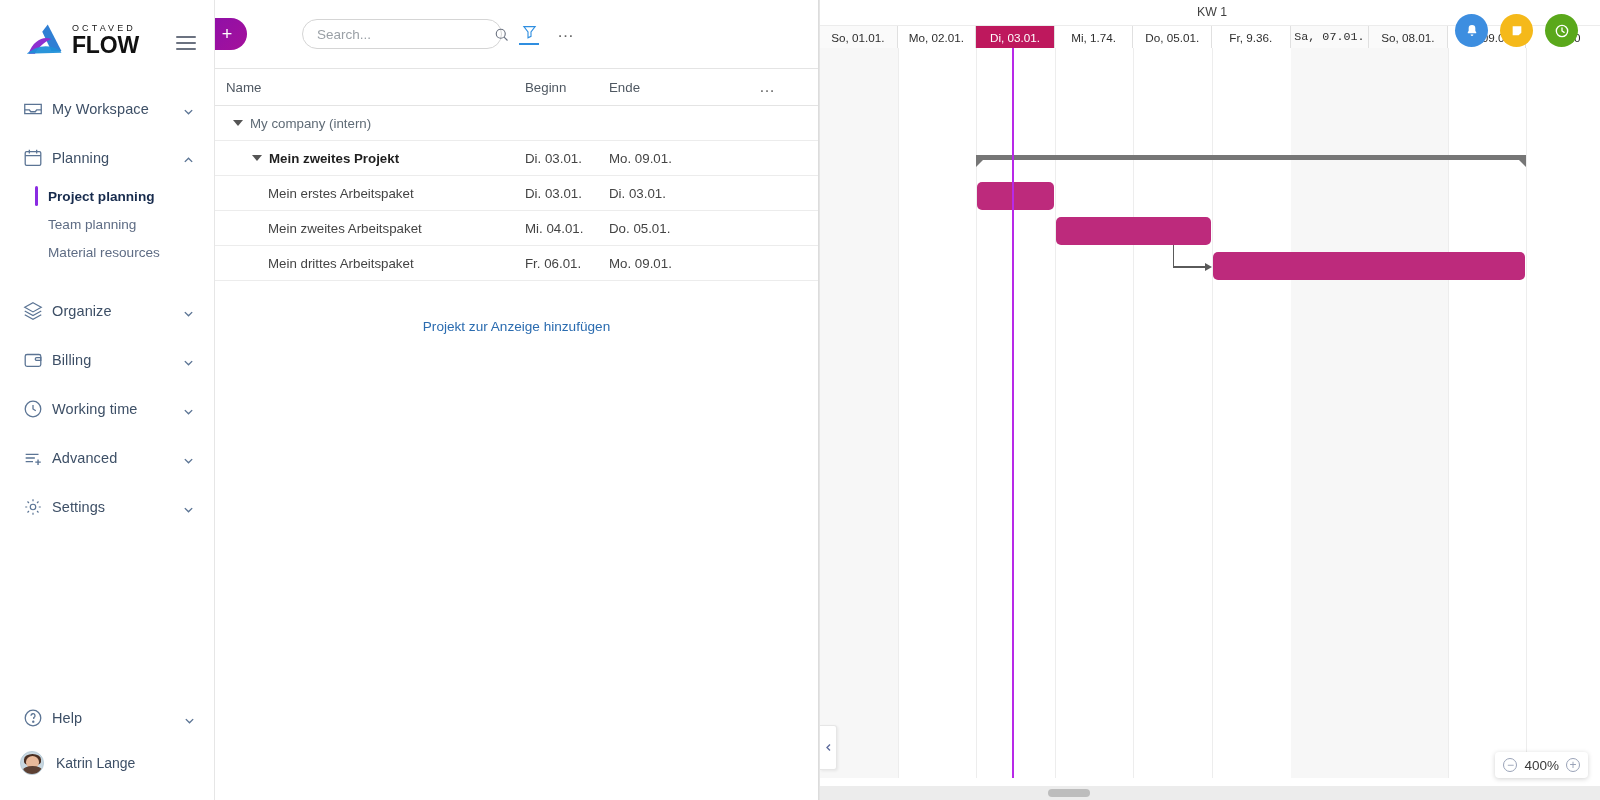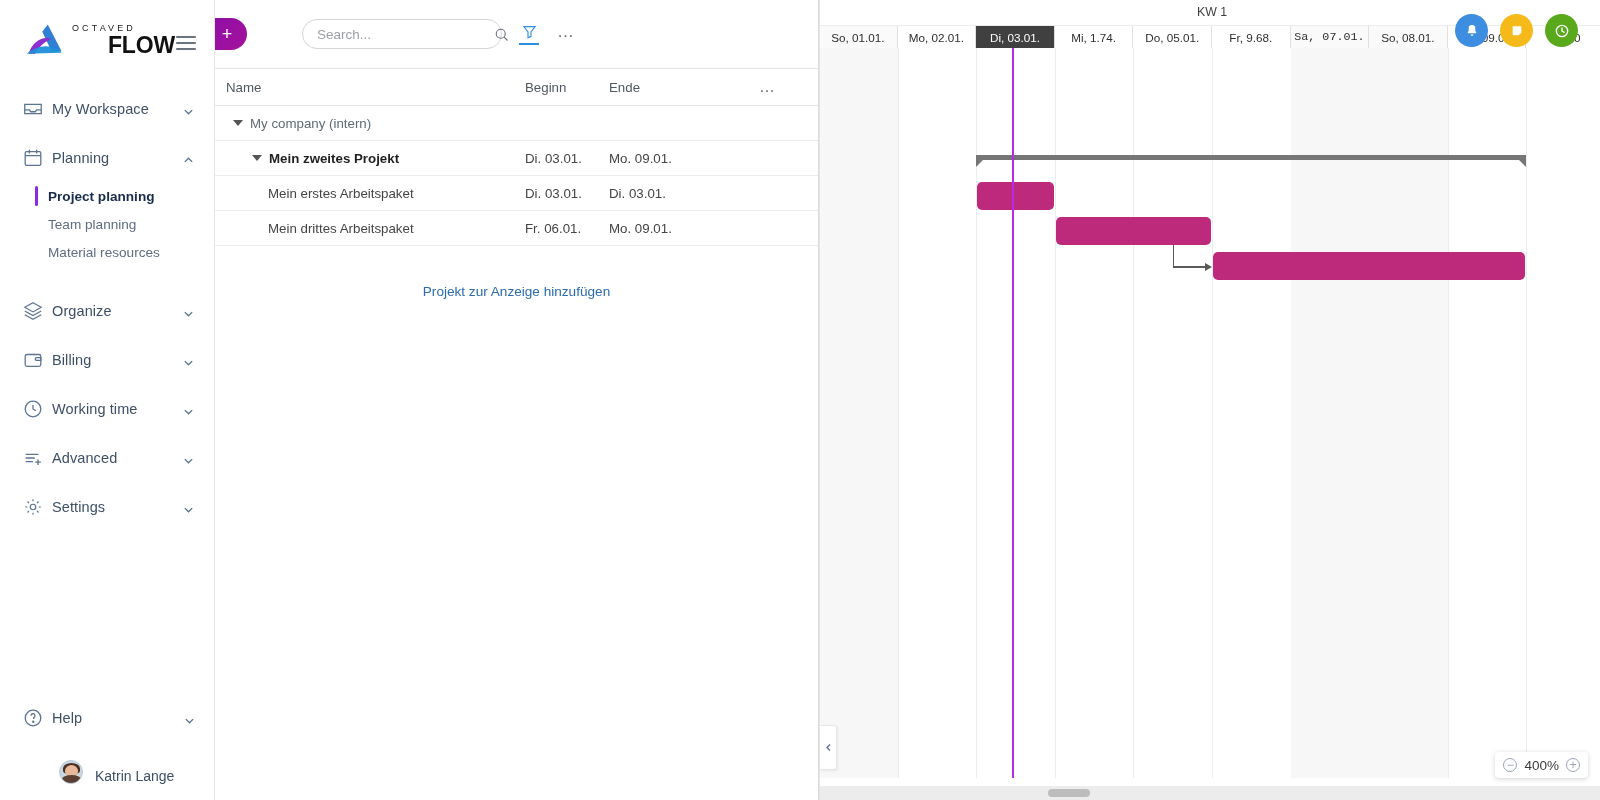--- a/index.html
+++ b/index.html
@@ -19,21 +19,21 @@
     position: relative;
   }
   .brand { display: flex; align-items: center; padding: 18px 0 0 24px; height: 62px; }
   .logo-mark { width: 42px; height: 34px; position: relative; flex: 0 0 42px; }
   .logo-text { margin-left: 6px; line-height: 1; }
   .logo-top {
     font-size: 9px; letter-spacing: 3.1px; color: #1a1a1a; font-weight: 400;
     font-family: "Liberation Sans", sans-serif;
   }
   .logo-bottom {
-    font-size: 23px; font-weight: 700; letter-spacing: -0.2px; color: #111; margin-top: 1px; margin-left: 36px;
+    font-size: 23px; font-weight: 700; letter-spacing: -0.2px; color: #111; margin-top: 1px;
   }
   .hamburger {
     position: absolute; right: 18px; top: 36px; width: 20px; height: 14px;
     cursor: pointer;
   }
   .hamburger span {
     display: block; height: 2px; background: #6b7280; border-radius: 1px; margin-bottom: 4px;
   }
 
   .nav { margin-top: 22px; }
@@ -52,21 +52,21 @@
   .subnav-item {
     display: flex; align-items: center; height: 28px; padding-left: 48px;
     font-size: 13.6px; color: #5e6c84; cursor: pointer; position: relative;
   }
   .subnav-item.active { color: #172b4d; font-weight: 700; }
   .subnav-item.active::before {
     content: ""; position: absolute; left: 35px; top: 4px;
     width: 3px; height: 20px; background: #8a2be2; border-radius: 2px;
   }
   .sb-bottom { position: absolute; bottom: 0; left: 0; width: 215px; padding-bottom: 16px; }
-  .user-row { display: flex; align-items: flex-end; height: 42px; padding-left: 20px; cursor: pointer; margin-left: 39px; }
+  .user-row { display: flex; align-items: center; height: 42px; padding-left: 20px; cursor: pointer; }
   .avatar {
     width: 24px; height: 24px; border-radius: 50%; overflow: hidden; flex: 0 0 24px;
     background: #c8d7e0; position: relative; border: 1px solid #b9ccd8;
   }
   .avatar .face { position: absolute; left: 5px; top: 4px; width: 13px; height: 12px;
      background: #e8b99a; border-radius: 50% 50% 45% 45%; }
   .avatar .hair { position: absolute; left: 3px; top: 2px; width: 17px; height: 11px;
      background: #4a2f22; border-radius: 50% 50% 30% 30%; }
   .avatar .body { position: absolute; left: 2px; bottom: 0; width: 19px; height: 8px;
      background: #5c4033; border-radius: 50% 50% 0 0; }
@@ -150,21 +150,21 @@
   .kw-label {
     position: absolute; font-size: 12.3px; color: #3f3f3f;
     top: 5px; text-align: center;
   }
   .day-row { height: 22px; position: relative; border-bottom: 6px solid #d946ef; background:#fff;}
   .day-cell {
     position: absolute; top: 0; height: 22px; font-size: 11.7px; color: #2e2e2e;
     display: flex; align-items: center; justify-content: center;
     border-right: 1px solid #e0e0e0; background: #fff;
   }
-  .day-cell.today { background: #404040; color: #fff; font-weight: 400; }
+  .day-cell.today { background: #be185d; color: #fff; font-weight: 400; }
   .day-cell.weekend { background: #fafafa; }
   .grid-body { position: absolute; top: 48px; left: 0; right: 0; bottom: 0; }
   .col-line {
     position: absolute; top: 0; bottom: 22px; width: 1px; background: #ededed;
   }
   .col-weekend { position: absolute; top: 0; bottom: 22px; background: #f7f7f7; }
   .today-line {
     position: absolute; top: 48px; bottom: 22px; width: 2px; background: #b829e8; z-index: 6;
   }
   .summary-bar {
@@ -445,20 +445,27 @@
       </div>
 
       <div class="trow">
         <div class="tc-name indent2">
           <span>Mein erstes Arbeitspaket</span>
         </div>
         <div class="tc-beg">Di. 03.01.</div>
         <div class="tc-end">Di. 03.01.</div>
       </div>
 
+      <div class="trow">
+        <div class="tc-name indent2">
+          <span>Mein zweites Arbeitspaket</span>
+        </div>
+        <div class="tc-beg">Mi. 04.01.</div>
+        <div class="tc-end">Do. 05.01.</div>
+      </div>
 
       <div class="trow">
         <div class="tc-name indent2">
           <span>Mein drittes Arbeitspaket</span>
         </div>
         <div class="tc-beg">Fr. 06.01.</div>
         <div class="tc-end">Mo. 09.01.</div>
       </div>
     </div>
 
@@ -481,21 +488,21 @@
         <div class="day-cell today" style="left: 156.2px; width: 78.6px;">
           <span>Di, 03.01.</span>
         </div>
         <div class="day-cell" style="left: 234.8px; width: 78.6px;">
           <span>Mi, 1.74.</span>
         </div>
         <div class="day-cell" style="left: 313.4px; width: 78.6px;">
           <span>Do, 05.01.</span>
         </div>
         <div class="day-cell" style="left: 392px; width: 78.6px;">
-          <span>Fr, 9.68.</span>
+          <span>Fr, 9.36.</span>
         </div>
         <div class="day-cell weekend" style="left: 470.6px; width: 78.6px; font-family: Liberation Mono, monospace;">
           <span>Sa, 07.01.</span>
         </div>
         <div class="day-cell weekend" style="left: 549.2px; width: 78.6px;">
           <span>So, 08.01.</span>
         </div>
         <div class="day-cell" style="left: 627.8px; width: 78.6px;">
           <span>Mo, 09.01.</span>
         </div>

